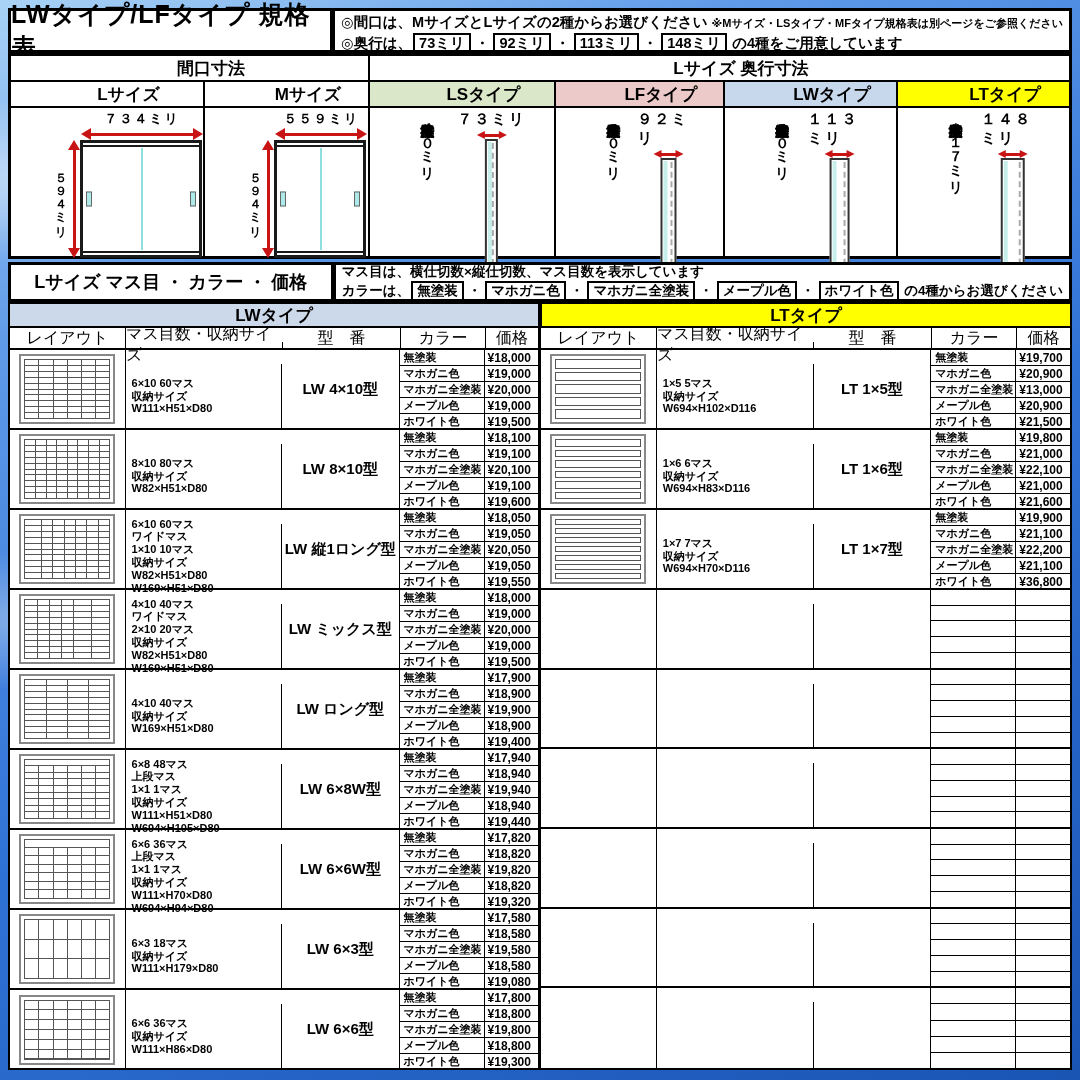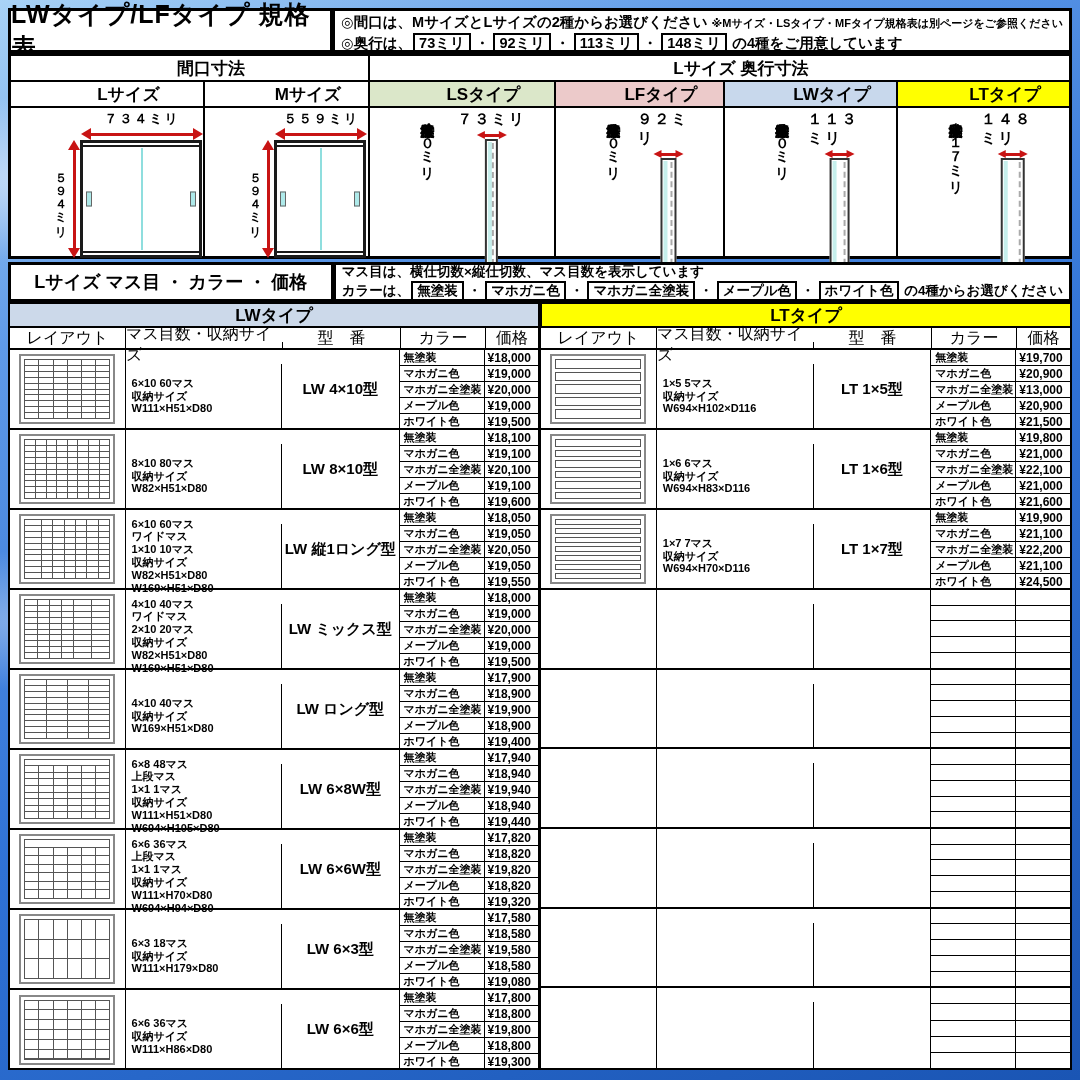--- a/index.html
+++ b/index.html
@@ -1213,21 +1213,21 @@
           <div class="cp-row">
             <div class="cp-color">マホガニ全塗装</div>
             <div class="cp-price">¥22,200</div>
           </div>
           <div class="cp-row">
             <div class="cp-color">メープル色</div>
             <div class="cp-price">¥21,100</div>
           </div>
           <div class="cp-row">
             <div class="cp-color">ホワイト色</div>
-            <div class="cp-price">¥24,500</div>
+            <div class="cp-price">¥36,800</div>
           </div>
         </div>
       </div>
       <div class="row-group">
         <div class="cell c-layout"></div>
         <div class="cell c-spec"></div>
         <div class="cell c-model"></div>
         <div class="cp-wrap">
           <div class="cp-row">
             <div class="cp-color"></div>

